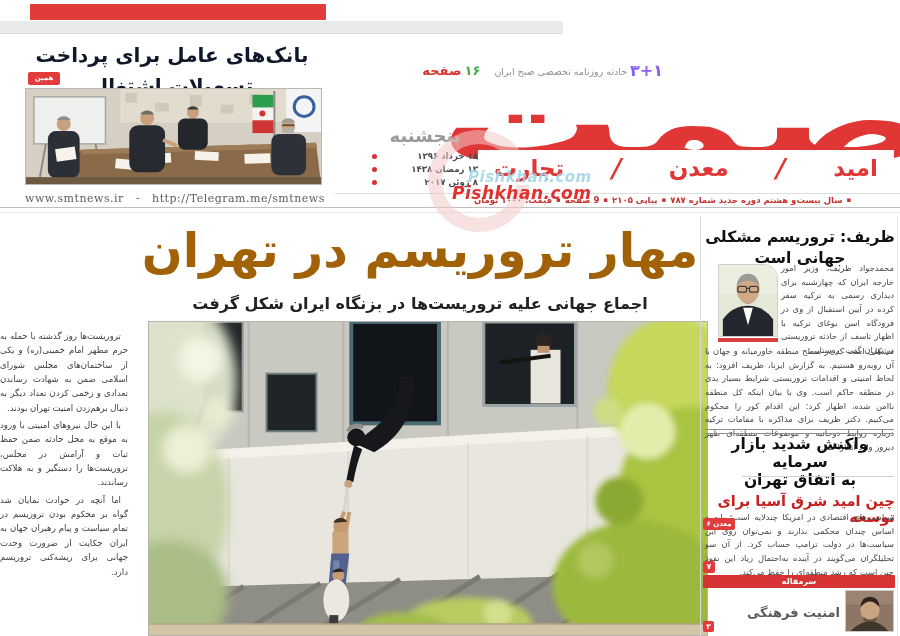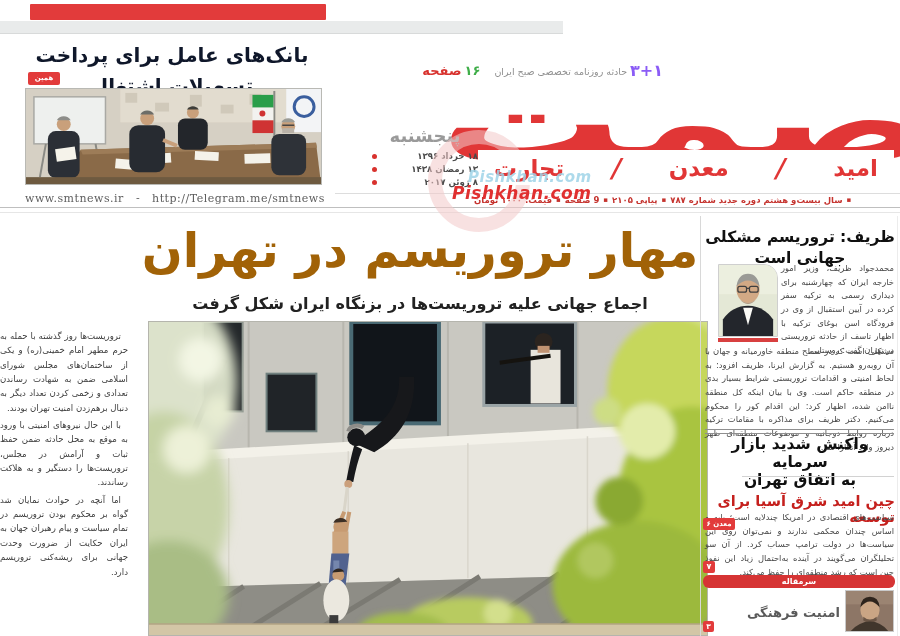--- a/index.html
+++ b/index.html
@@ -85,21 +85,21 @@
   .rc-tag{left:703px;top:470px;width:32px;height:12px;background:#e23b3b;color:#fff;
           font-size:7px;line-height:12px;text-align:center;border-radius:2px;font-weight:bold;
           direction:rtl;z-index:2;margin-top:48px;}
   .rc-tagline-rule{left:742px;top:476px;width:152px;background:#d2d2d2;height:1px;}
   .rc-title3{left:705px;top:486px;width:190px;text-align:right;direction:rtl;
              font-size:14.5px;font-weight:bold;color:#c5201d;margin-top:7px;}
   .rc-body-3{left:705px;top:511px;width:189px;}
   .badge{background:#e23b3b;color:#fff;text-align:center;font-weight:bold;}
   .badge-7{left:703px;top:561px;width:12px;height:12px;font-size:8px;line-height:12px;border-radius:2px;}
   .ed-bar{left:703px;top:575px;width:192px;height:13px;background:#d63434;color:#fff;
-          text-align:center;font-size:8px;line-height:13px;font-weight:bold;direction:rtl;border-radius:6px;}
+          text-align:center;font-size:8px;line-height:13px;font-weight:bold;direction:rtl;border-radius:1px;}
   .ed-photo{left:845px;top:590px;width:49px;height:42px;border:1px solid #c9c9c9;box-sizing:border-box;}
   .ed-photo svg{display:block;width:100%;height:100%;}
   .ed-title{left:735px;top:605px;width:105px;text-align:right;direction:rtl;
             font-size:13px;color:#5a5a5a;font-weight:bold;letter-spacing:.3px;}
   .badge-3{left:703px;top:621px;width:11px;height:11px;font-size:7.5px;line-height:11px;border-radius:2px;}
 </style>
 </head>
 <body>
 
 <div class="page">

